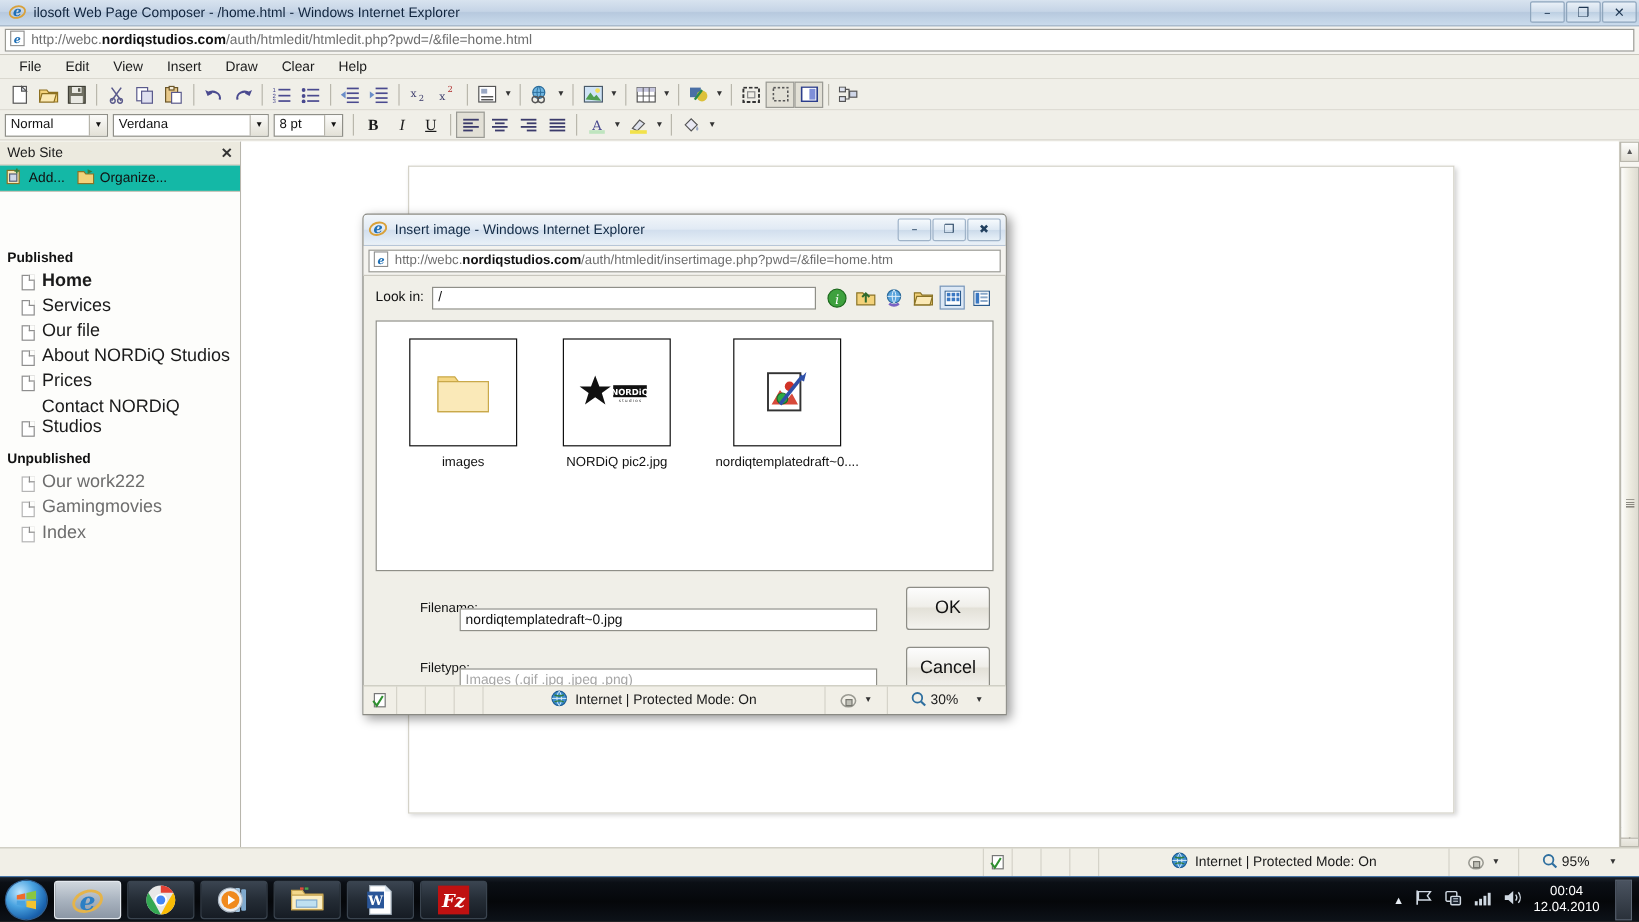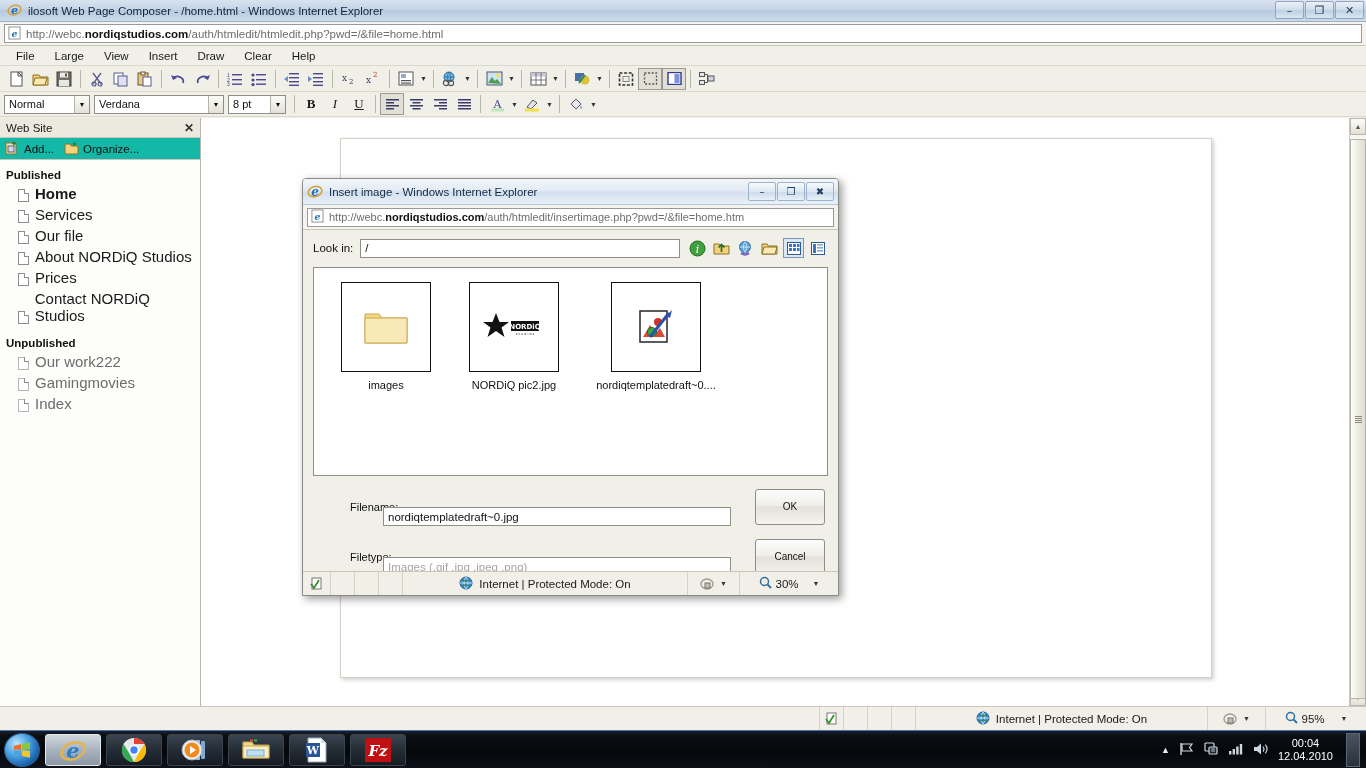--- a/index.html
+++ b/index.html
@@ -98,21 +98,21 @@
     height: 20px; background: #eceadf; border-bottom: 1px solid #c9c7bc;
     display: flex; align-items: center; padding: 0 6px;
     font-size: 11.5px; color: #1a1a1a;
   }
   .pane-close { margin-left: auto; font-size: 12px; font-weight: bold; color: #333; }
   .pane-toolbar {
     height: 22px; background: #14b8a6; border-bottom: 1px solid #c9c7bc;
     display: flex; align-items: center; padding-left: 5px; gap: 4px;
   }
   .pane-tool { display: flex; align-items: center; gap: 4px; font-size: 11.5px; color: #111; padding-right:6px;}
-  .pane-list { padding: 6px 0 0 0; }
+  .pane-list { padding: 6px 0 0 0; margin-top: 40px; }
   .group-label { font-size: 11.5px; font-weight: bold; color: #111; padding: 3px 0 2px 6px; }
   .site-item {
     display: flex; align-items: flex-end; gap: 6px;
     padding: 2px 0 2px 18px; font-size: 15px; color: #1a1a1a;
   }
   .site-item.bold { font-weight: bold; }
   .site-item.dim { color: #6d6d6d; }
 
   
   .doc-ico { width: 11px; height: 13px; background: #fff; border: 1px solid #8e8e8e; position: relative; }
@@ -206,21 +206,21 @@
   .form-input {
     width: 348px; height: 19px; background: #fff; border: 1px solid #8f8f88;
     display: flex; align-items: center; padding: 0 4px; font-size: 11.5px; color: #111; margin-top: 20px;
   }
   .form-input.placeholder { color: #a6a6a6; }
   .btn {
     min-width: 70px; height: 36px;
     background: linear-gradient(to bottom,#fdfdfd,#f0efea 45%,#e3e1d8 50%,#f4f3ef);
     border: 1px solid #8d8d86; border-radius: 3px;
     display: flex; align-items: center; justify-content: center;
-    font-size: 10px; color: #111;
+    font-size: 15px; color: #111;
   }
   .dlg-status {
     position: absolute; left: 0; right: 0; bottom: 0; height: 24px;
     background: #f1efe7; border-top: 1px solid #c9c7bc;
     display: flex; align-items: center; font-size: 11.5px; color: #1a1a1a;
   }
 
   
   .dlg-insert-as {
     left: 818px; top: 200px; width: 376px; height: 284px;
@@ -307,21 +307,21 @@
           </svg>
         </span>
         <span class="addr-dim">http://webc.</span>
           <span class="addr-host">nordiqstudios.com</span>
           <span class="addr-dim">/auth/htmledit/htmledit.php?pwd=/&amp;file=home.html</span>
       </div>
     </div>
 
     <div class="ie-menubar">
       <div class="menu-item">File</div>
-      <div class="menu-item">Large</div>
+      <div class="menu-item">Edit</div>
       <div class="menu-item">View</div>
       <div class="menu-item">Insert</div>
       <div class="menu-item">Draw</div>
       <div class="menu-item">Clear</div>
       <div class="menu-item">Help</div>
     </div>
 
     <div class="ie-toolbar">
       <div class="tool-btn">
         <svg width="15" height="16">

